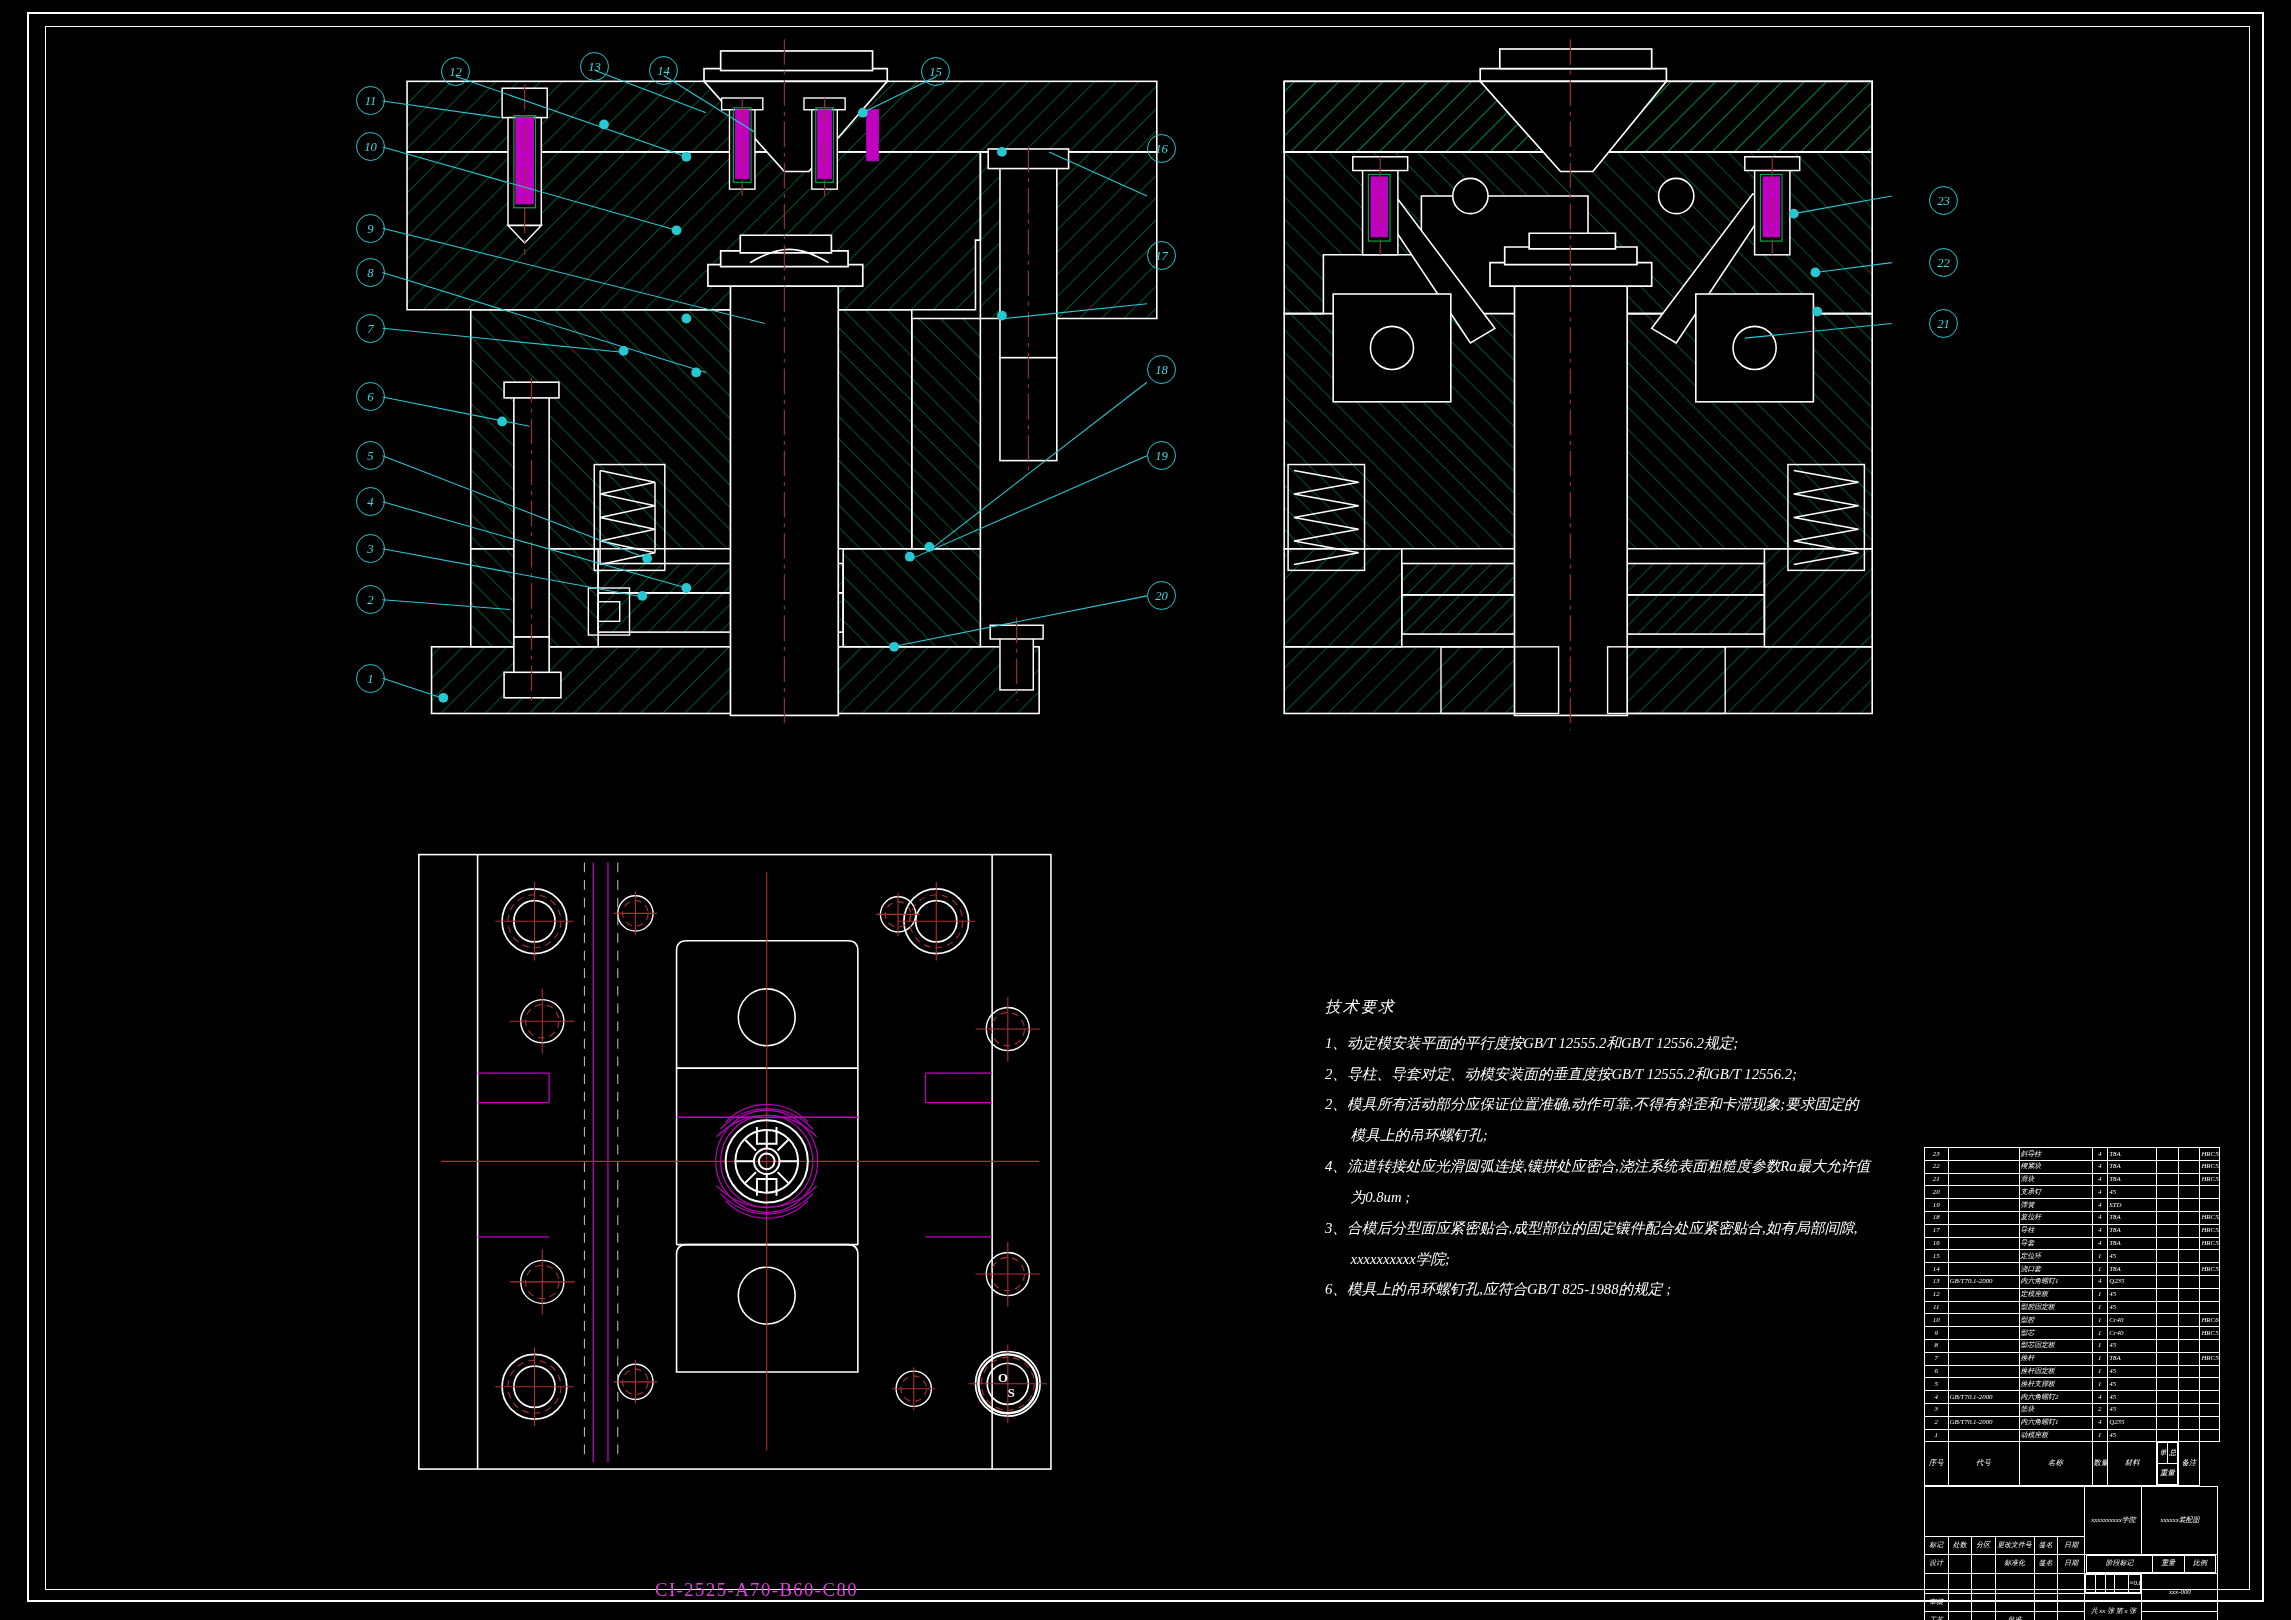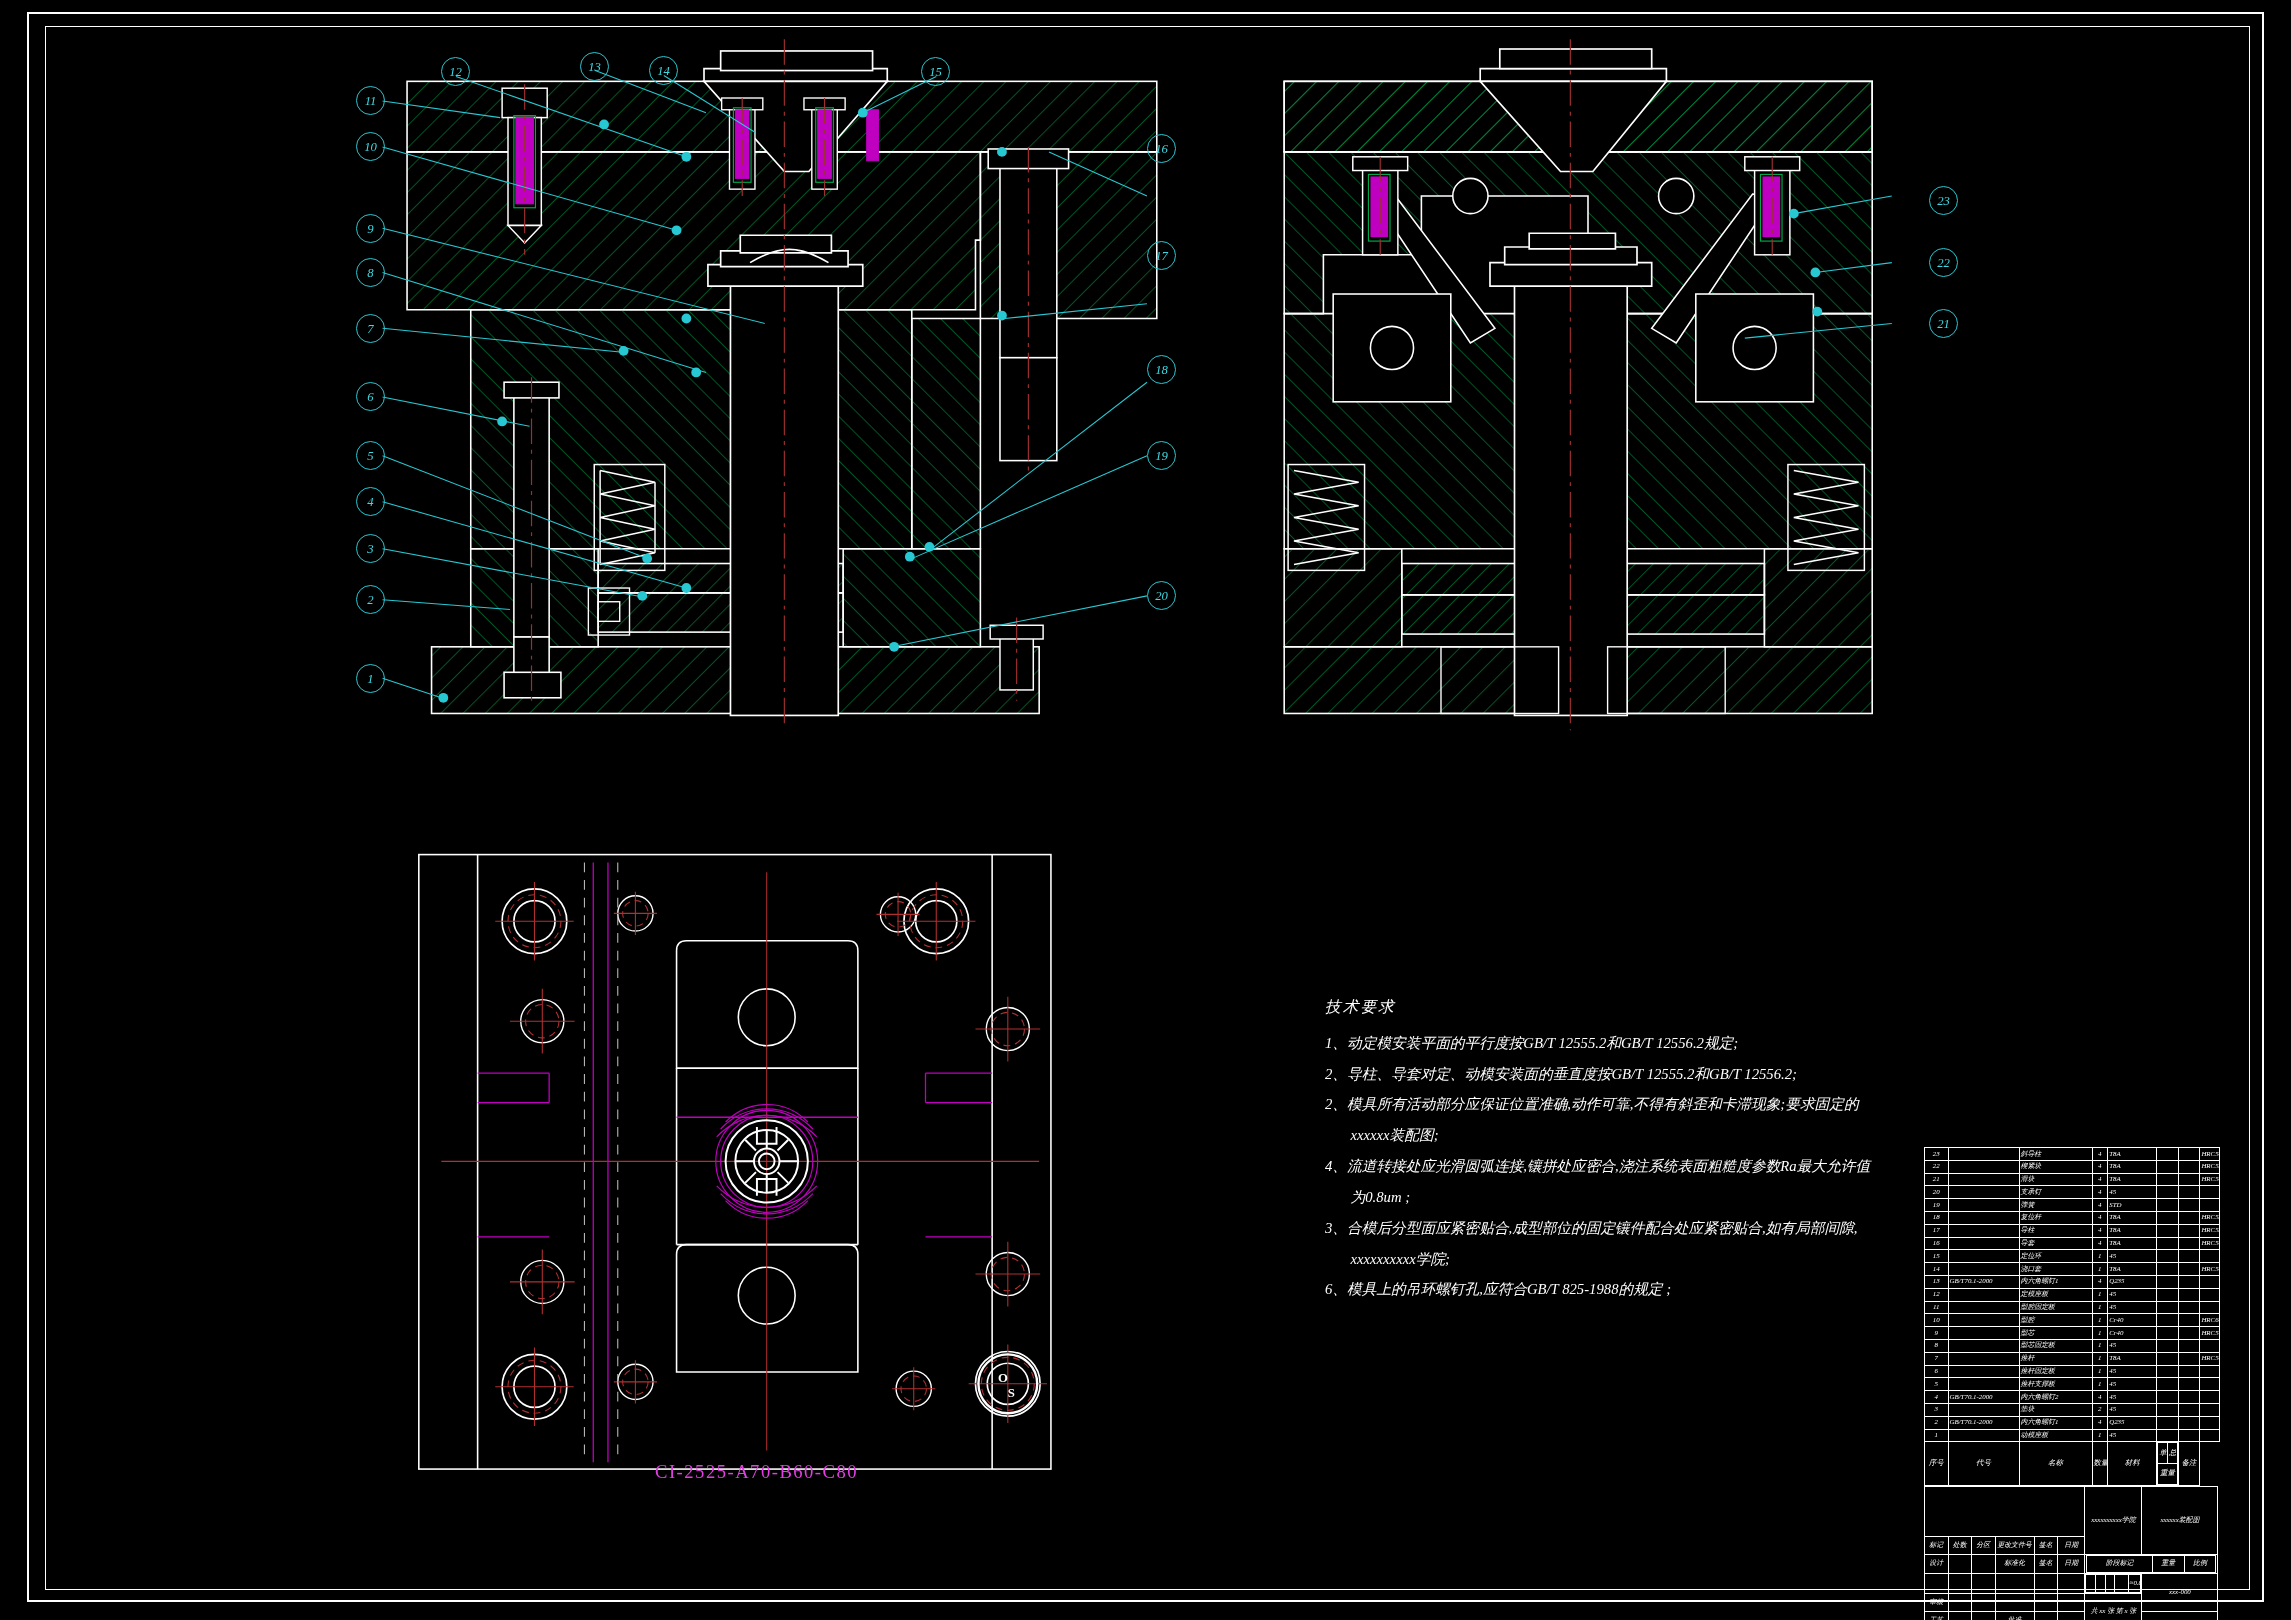--- a/index.html
+++ b/index.html
@@ -25,21 +25,21 @@
   }
 
   
   #tech-block{position:absolute;left:1325px;top:997px;width:510px;color:#ffffff;}
   #tech-title{font-size:15.7px;font-style:italic;margin-bottom:13.7px;letter-spacing:2px;}
   .tech-item{font-size:14.7px;font-style:italic;line-height:1.5;margin-bottom:8.8px;white-space:nowrap;}
   .tech-cont{font-size:14.7px;font-style:italic;line-height:1.5;margin-bottom:8.8px;padding-left:25.5px;white-space:nowrap;}
 
   
   #drawing-code{
-    position:absolute;left:655px;top:1461px;
+    position:absolute;left:655px;top:1579px;
     color:#e040e0;font-size:18.6px;letter-spacing:1.5px;font-family:"Liberation Serif",serif;
   }
 
   
   #titleblock{position:absolute;left:1924px;top:1147px;width:294px;color:#fff;}
   table.tb{border-collapse:collapse;table-layout:fixed;}
   table.tb td{
     border:1px solid #ffffff;font-size:6.9px;font-style:italic;
     padding:0 1px;height:11.8px;line-height:10.8px;color:#ffffff;
     overflow:hidden;white-space:nowrap;font-family:"Liberation Serif",serif;
@@ -481,21 +481,21 @@
   <div class="balloon" style="left:1929px;top:248px">22</div>
   <div class="balloon" style="left:1929px;top:309px">21</div>
 
   <div id="drawing-code">CI-2525-A70-B60-C80</div>
 
   <div id="tech-block">
     <div id="tech-title">技术要求</div>
     <div class="tech-item">1、动定模安装平面的平行度按GB/T 12555.2和GB/T 12556.2规定;</div>
     <div class="tech-item">2、导柱、导套对定、动模安装面的垂直度按GB/T 12555.2和GB/T 12556.2;</div>
     <div class="tech-item">2、模具所有活动部分应保证位置准确,动作可靠,不得有斜歪和卡滞现象;要求固定的</div>
-    <div class="tech-cont">xxxxxx装配图;</div>
+    <div class="tech-cont">模具上的吊环螺钉孔;</div>
     <div class="tech-item">4、流道转接处应光滑圆弧连接,镶拼处应密合,浇注系统表面粗糙度参数Ra最大允许值</div>
     <div class="tech-cont">为0.8um ;</div>
     <div class="tech-item">3、合模后分型面应紧密贴合,成型部位的固定镶件配合处应紧密贴合,如有局部间隙,</div>
     <div class="tech-cont">xxxxxxxxxx学院;</div>
     <div class="tech-item">6、模具上的吊环螺钉孔,应符合GB/T 825-1988的规定 ;</div>
   </div>
 
   <div id="titleblock">
 
     <table class="tb" id="bom">

